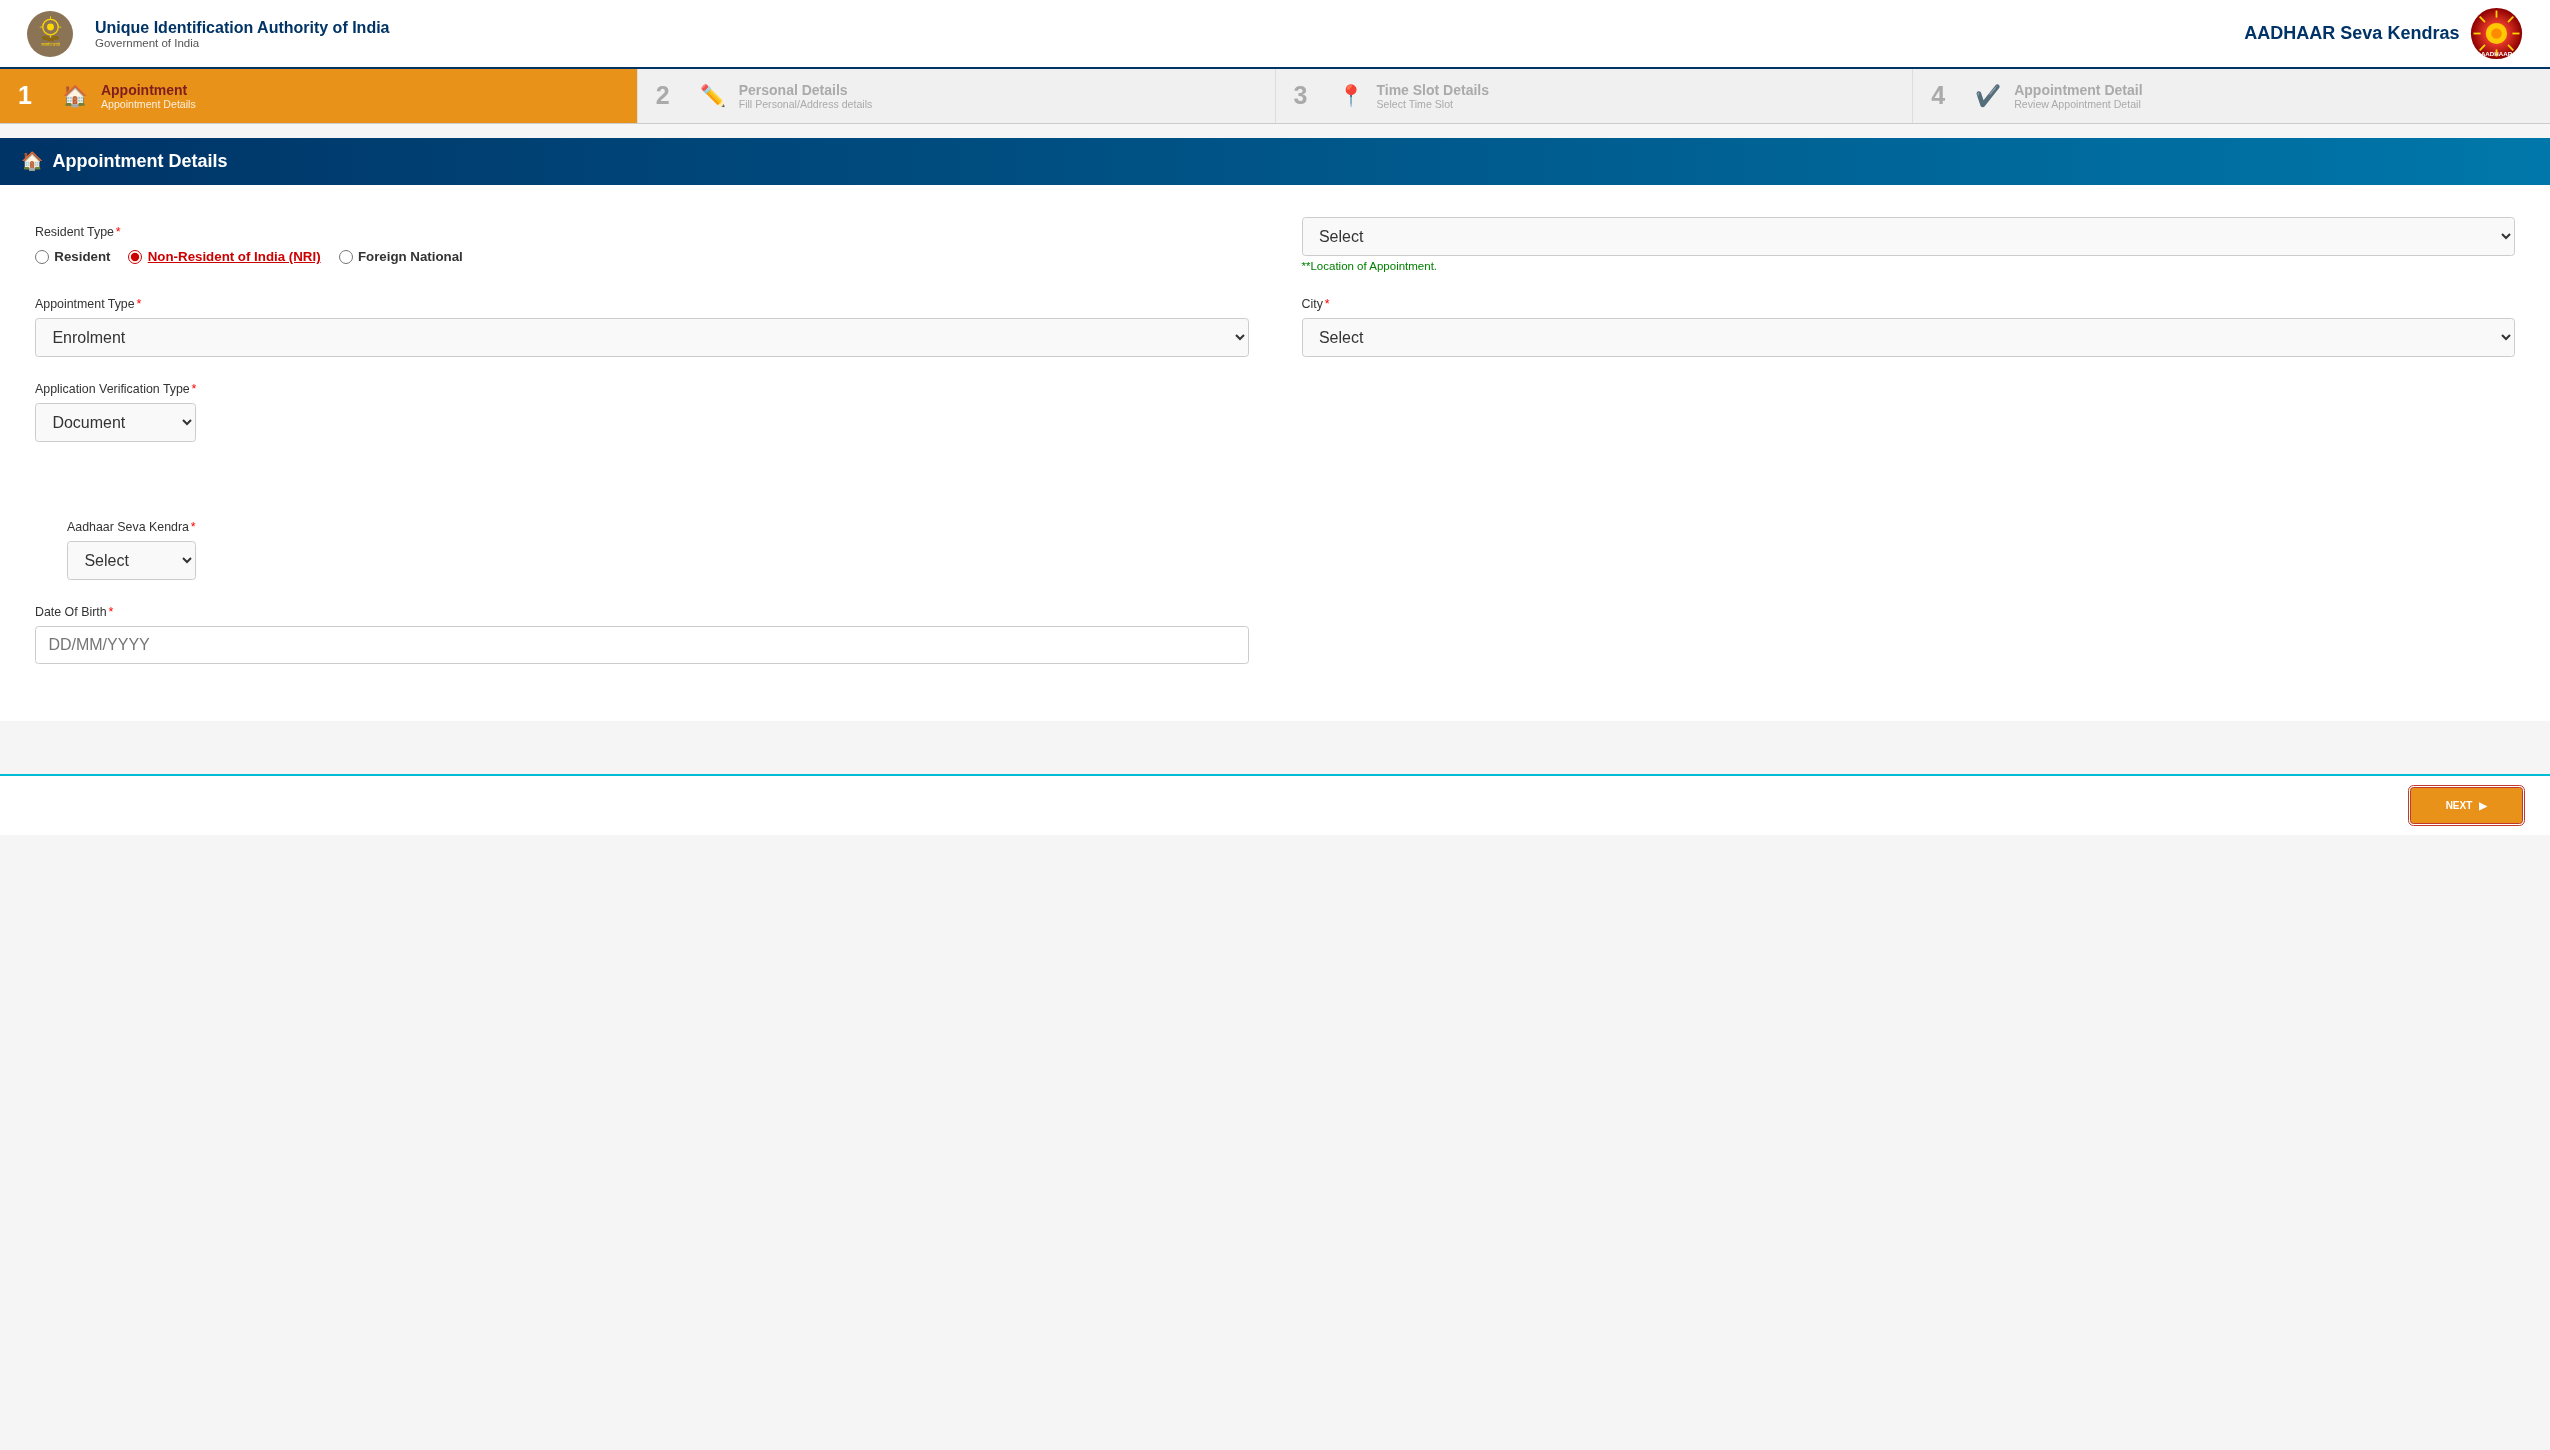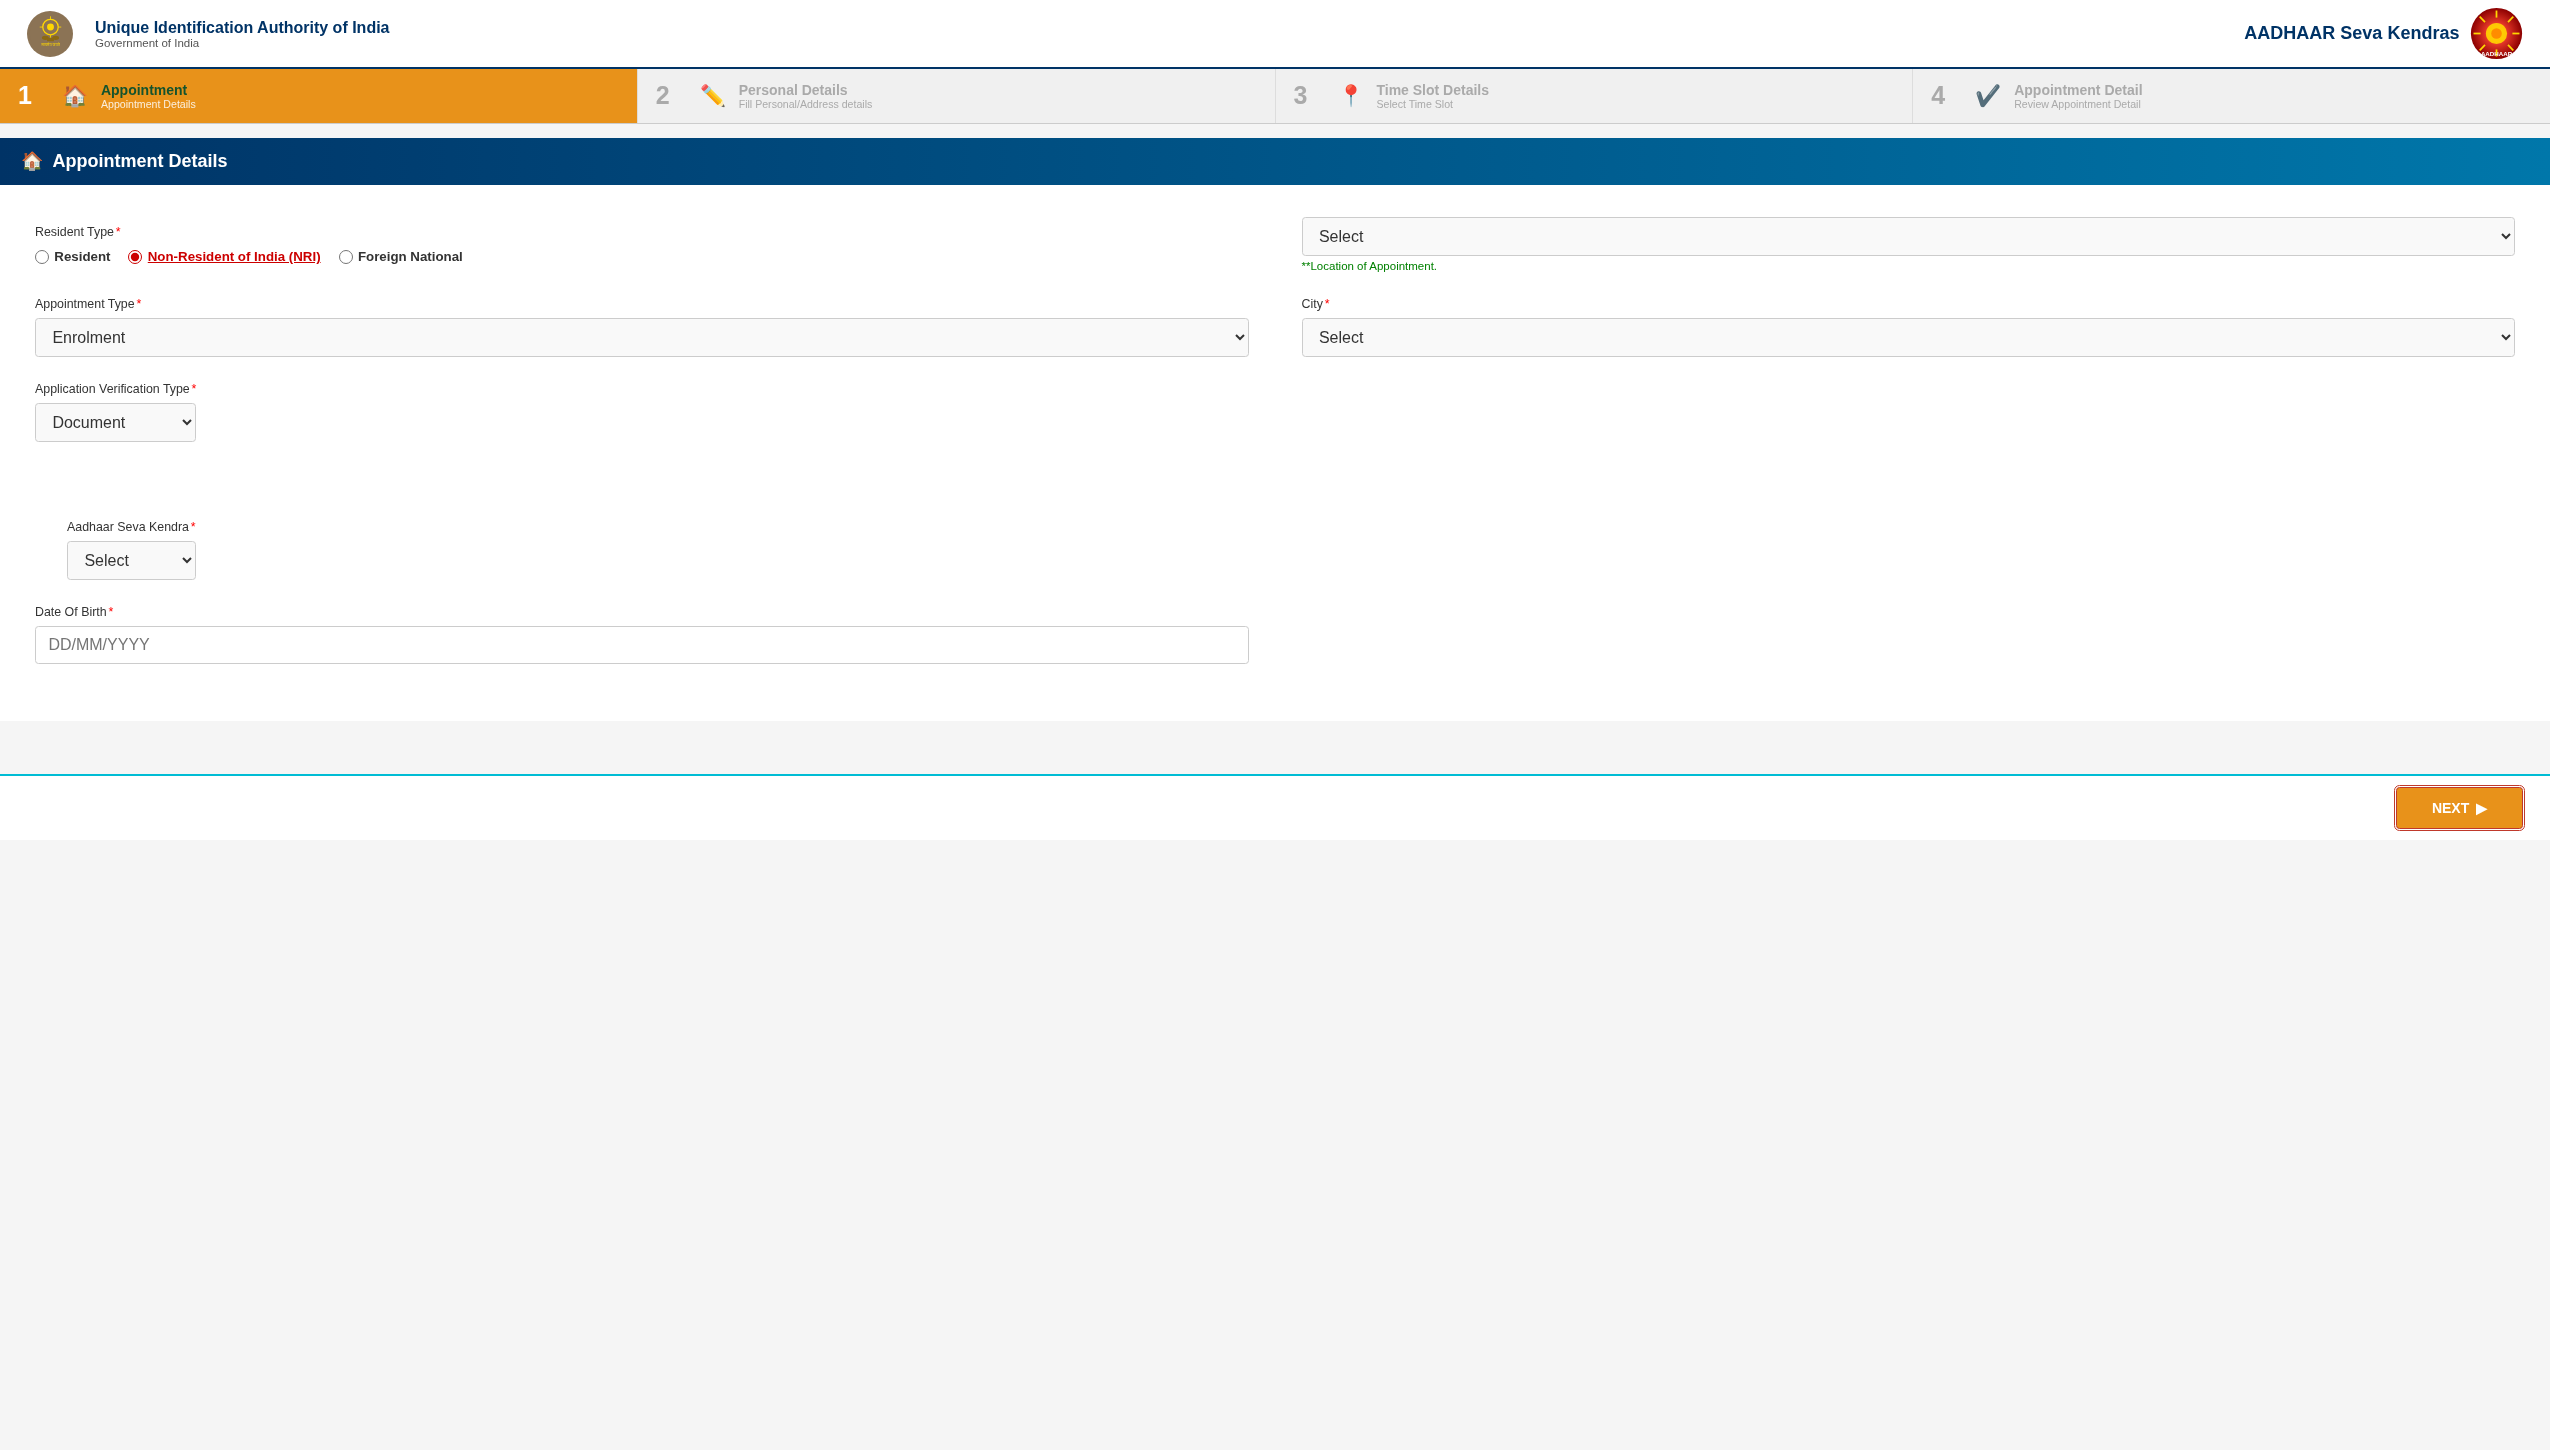--- a/index.html
+++ b/index.html
@@ -49,21 +49,21 @@
       font-size: 25px;
       font-weight: bold;
       color: #aaa;
       min-width: 32px;
     }
     .step.active .step-number { color: white; }
     .step-icon { font-size: 21px; color: #aaa; }
     .step.active .step-icon { color: white; }
     .step-labels { display: flex; flex-direction: column; }
     .step-label-main { font-size: 14px; font-weight: bold; color: #aaa; }
-    .step.active .step-label-main { color: #14532d; }
+    .step.active .step-label-main { color: #7f1d1d; }
     .step-label-sub { font-size: 10.6px; color: #aaa; }
     .step.active .step-label-sub { color: rgba(255,255,255,0.85); }
 
     
     .section-header {
       background: linear-gradient(to right, #003366, #0077aa);
       color: white;
       padding: 12.4px 21px;
       font-size: 18px;
       font-weight: bold;
@@ -135,21 +135,21 @@
       padding: 10.6px 27px;
       display: flex;
       justify-content: flex-end;
       margin-top: 53px;
     }
     .next-btn {
       background: #E8921A;
       color: white;
       border: 1.8px solid #c0392b;
       padding: 12.4px 35px;
-      font-size: 14px;
+      font-size: 10px;
       font-weight: bold;
       border-radius: 3.5px;
       cursor: pointer;
       display: flex;
       align-items: center;
       gap: 7px;
       outline: 1.8px solid #c0392b;
       outline-offset: 1.8px;
     }
   </style>

